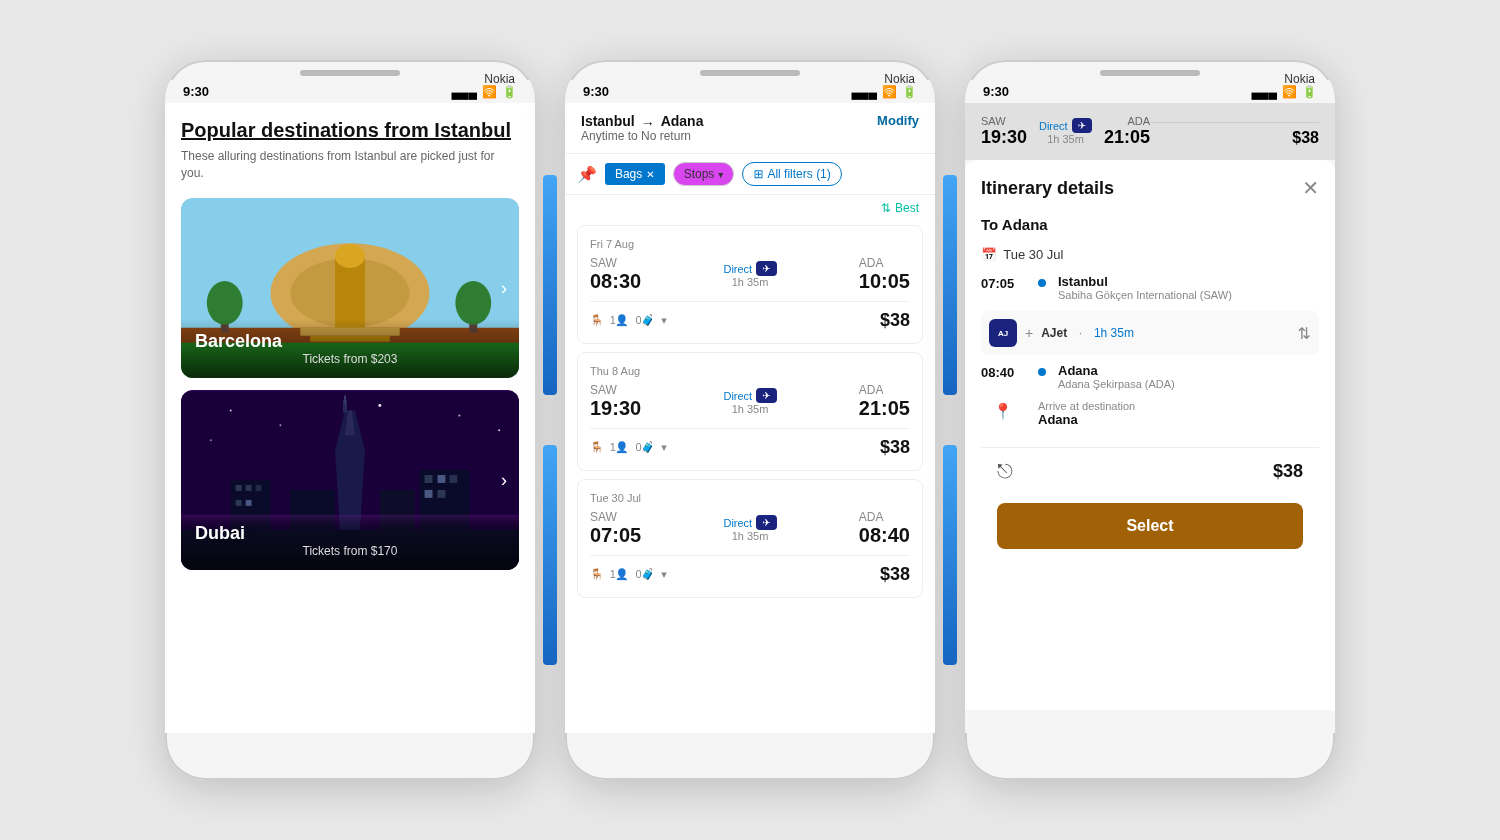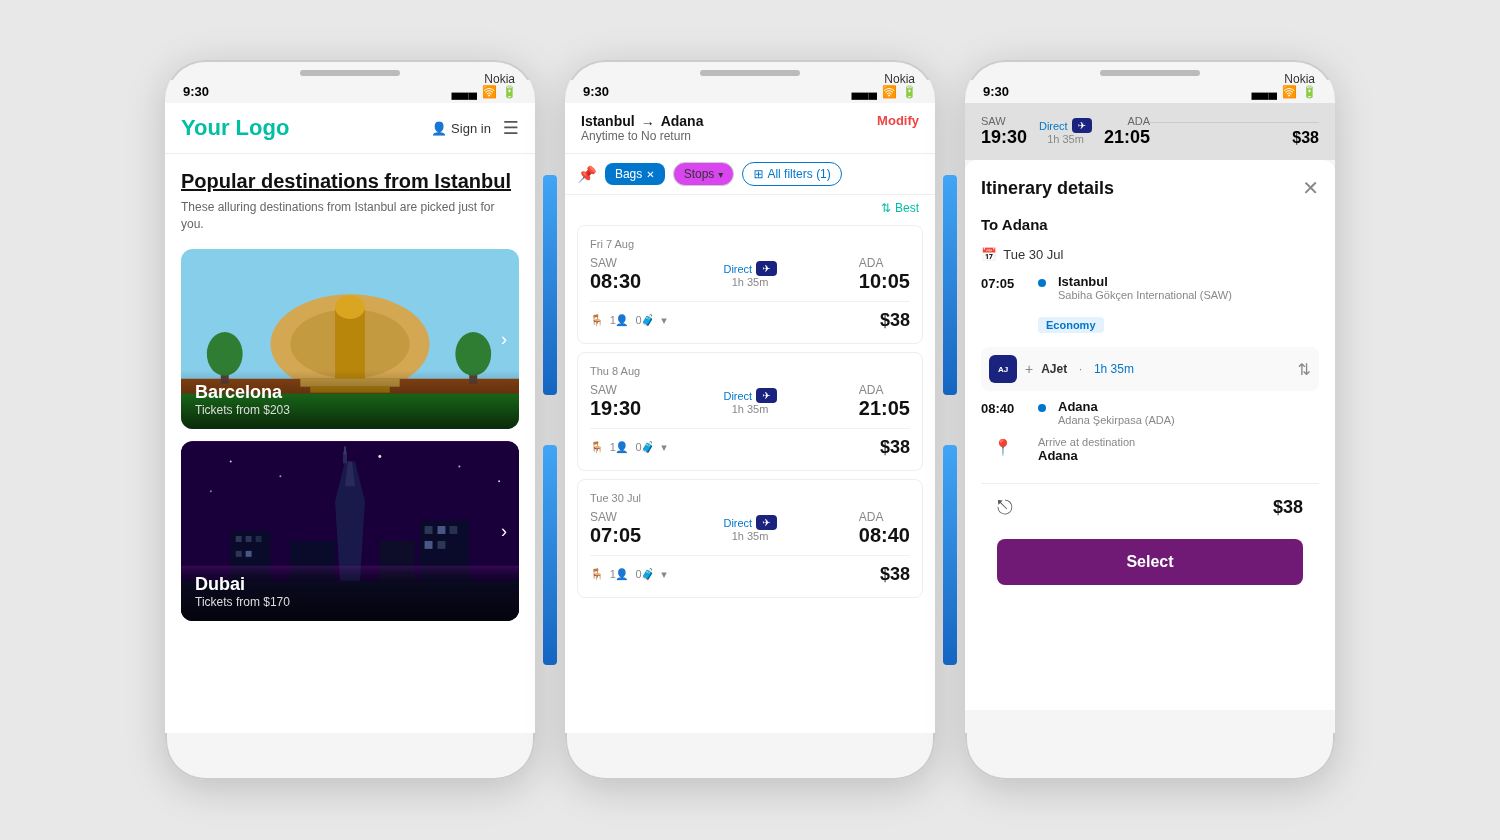--- a/index.html
+++ b/index.html
@@ -123,20 +123,21 @@
       background: linear-gradient(to top, rgba(0,0,0,0.7), transparent);
     }
     .dest-name {
       color: white;
       font-size: 18px;
       font-weight: 700;
     }
     .dest-price {
       color: #ddd;
       font-size: 12px;
+      text-align: center;
     }
     .dest-arrow {
       position: absolute;
       right: 12px;
       top: 50%;
       transform: translateY(-50%);
       color: white;
       font-size: 18px;
     }
 
@@ -152,36 +153,36 @@
       display: flex;
       align-items: center;
       gap: 6px;
     }
     .flights-date {
       font-size: 12px;
       color: #666;
     }
     .modify-btn {
       float: right;
-      color: #ef4444;
+      color: #0369a1;
       font-size: 13px;
       font-weight: 600;
     }
     .filters-row {
       display: flex;
       align-items: center;
       gap: 8px;
       padding: 8px 12px;
       border-bottom: 1px solid #eee;
       overflow-x: hidden;
     }
     .filter-chip {
       background: #0077cc;
       color: white;
-      border-radius: 8px;
+      border-radius: 3px;
       padding: 4px 10px;
       font-size: 12px;
       display: flex;
       align-items: center;
       gap: 4px;
       white-space: nowrap;
     }
     .filter-chip-outline {
       background: #d946ef;
       color: #333;
@@ -450,21 +451,21 @@
     .share-icon {
       font-size: 20px;
       color: #555;
     }
     .footer-price {
       font-size: 18px;
       font-weight: 700;
       color: #111;
     }
     .select-btn {
-      background: #701a75;
+      background: #a16207;
       color: white;
       border: none;
       border-radius: 8px;
       padding: 14px;
       font-size: 16px;
       font-weight: 600;
       width: 100%;
       text-align: center;
       margin: 0 16px 16px;
     }
@@ -499,30 +500,20 @@
     <div class="status-bar">
       <span>9:30</span>
       <div class="status-right">
         <span>▄▄▄</span>
         <span>🛜</span>
         <span>🔋</span>
       </div>
     </div>
     <div class="phone-content">
 
-      <div class="home-header">
-        <span class="logo-text">Your Logo</span>
-        <div class="header-right">
-          <div class="sign-in-btn">
-            <span>👤</span>
-            <span>Sign in</span>
-          </div>
-          <span class="menu-icon">☰</span>
-        </div>
-      </div>
 
       <div class="home-body">
         <div class="home-title">Popular destinations from Istanbul</div>
         <div class="home-subtitle">These alluring destinations from Istanbul are picked just for you.</div>
 
         <div class="destination-card">
           <div class="barcelona-scene">
 
             <svg width="100%" height="100%" viewBox="0 0 340 180" xmlns="http://www.w3.org/2000/svg" style="position:absolute;top:0;left:0;">
 
@@ -812,23 +803,20 @@
 
         <div class="itin-row">
           <div class="itin-time">07:05</div>
           <div class="itin-dot"></div>
           <div class="itin-info">
             <div class="itin-city">Istanbul</div>
             <div class="itin-airport">Sabiha Gökçen International (SAW)</div>
           </div>
         </div>
 
-        <div style="padding-left: 57px;">
-          <span class="economy-badge">Economy</span>
-        </div>
 
         <div class="itin-flight-row">
           <div class="airline-logo">AJ</div>
           <span style="color: #888; font-size: 14px;">+</span>
           <div class="itin-flight-info">
             <span class="itin-flight-name">AJet</span>
             <span style="padding: 0 8px; color: #888;">·</span>
             <span class="itin-flight-duration">1h 35m</span>
           </div>
           <span style="color: #888; font-size: 16px;">⇅</span>

